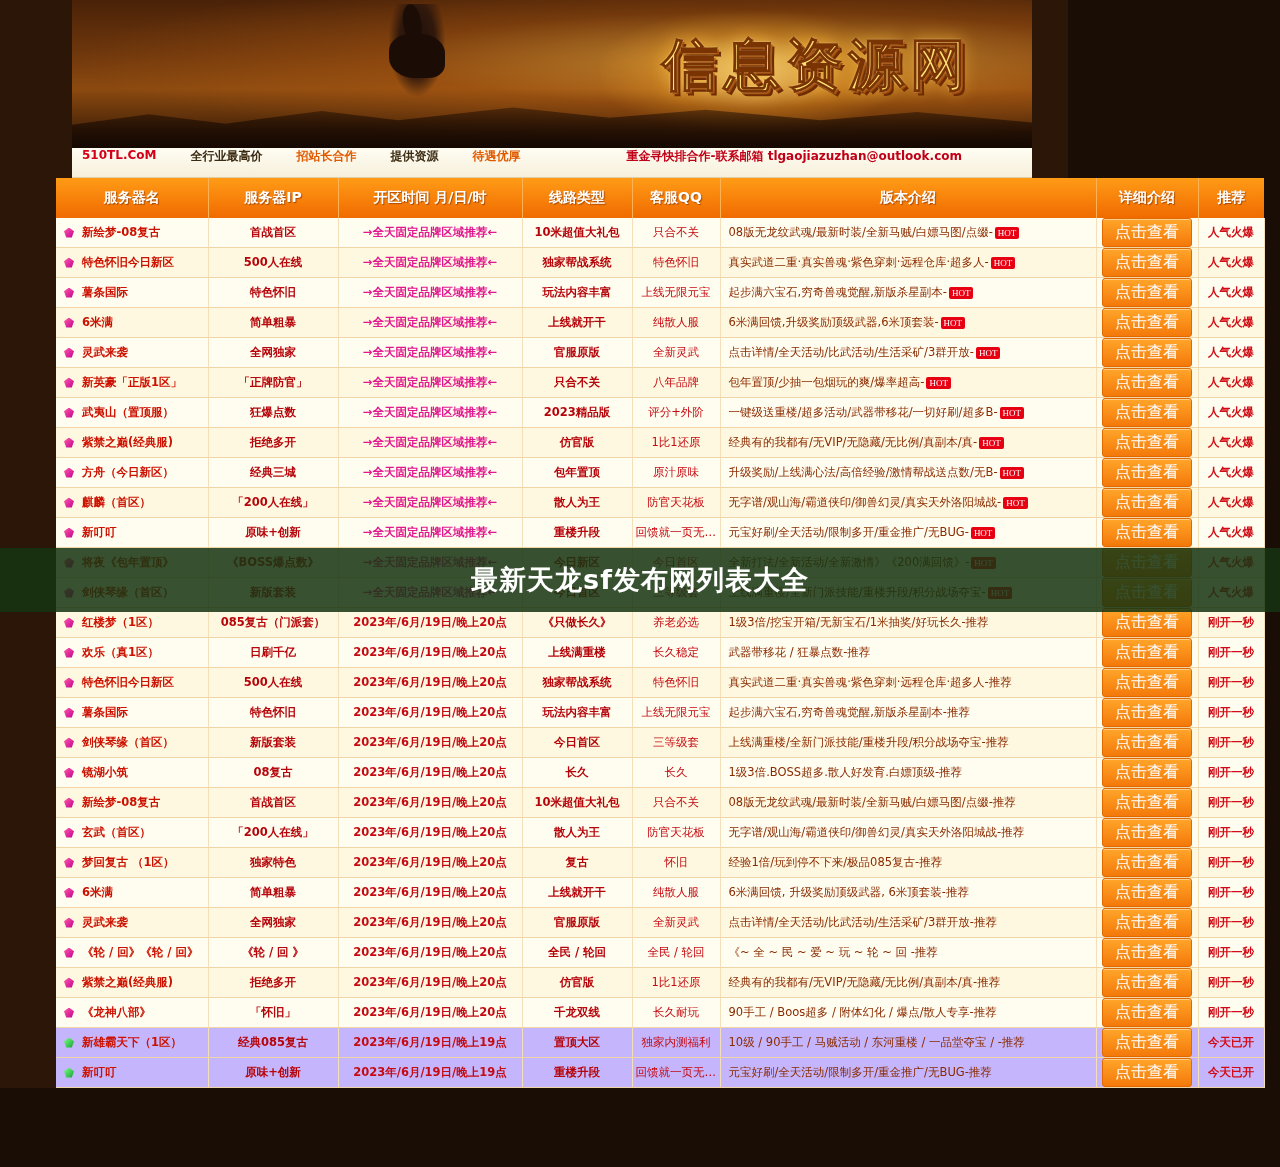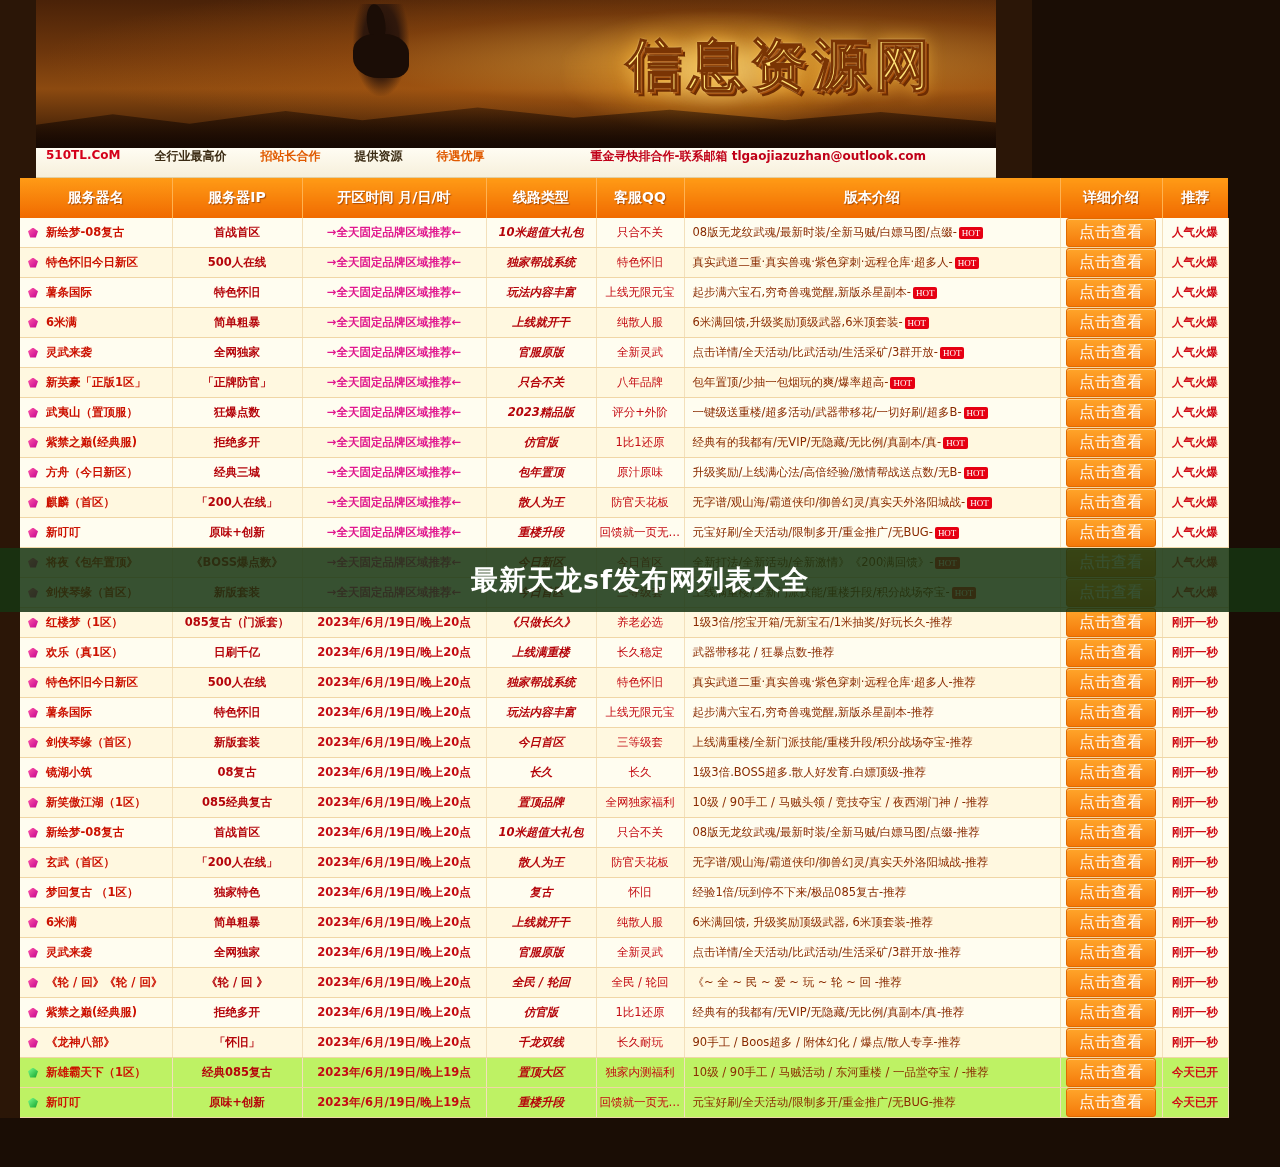--- a/index.html
+++ b/index.html
@@ -6,20 +6,21 @@
   body{
     width:1280px;
     background:#1a0d05;
     font-family:"DejaVu Sans","Liberation Sans",sans-serif;
     font-size:12px;
   }
   .page{
     width:1032px;
     position:relative;
     background:#2b1607;
+    padding-left:36px;
   }
   
   .banner{
     position:relative;
     height:148px;
     margin:0 36px;
     background:
       radial-gradient(ellipse at 72% 40%, rgba(255,200,80,.55) 0%, rgba(210,110,20,.25) 38%, rgba(60,20,5,0) 70%),
       linear-gradient(180deg,#4a2208 0%,#6d360c 35%,#8c4a10 60%,#2e1505 100%);
       overflow:hidden;
@@ -91,33 +92,33 @@
     border-right:1px solid #f3e0bb;
     text-align:center;
     font-size:11.5px;
     white-space:nowrap;
     overflow:hidden;
     text-overflow:ellipsis;
     padding:0 3px;
   }
   tbody tr:nth-child(odd){background:#fffdf0;}
   tbody tr:nth-child(even){background:#fff8e0;}
-  tbody tr.hl{background:#bef264;}
+  tbody tr.hl{background:#c4b5fd;}
   .c-name{color:#cc1100;font-weight:bold;text-align:left;padding-left:26px;position:relative;}
   .gem{
     position:absolute;left:8px;top:50%;margin-top:-5px;
     width:10px;height:10px;
     background:linear-gradient(135deg,#ff5aa8,#c2008f);
     clip-path:polygon(50% 0,100% 38%,78% 100%,22% 100%,0 38%);
   }
   .gem.g{background:linear-gradient(135deg,#7dff8a,#11a02c);}
   .c-ip{color:#b5050b;font-weight:bold;}
   .c-time{color:#c40a12;font-weight:bold;}
   .c-time.pink{color:#e0178e;}
-  .c-line{color:#b5050b;font-weight:bold;font-style:italic;}
+  .c-line{color:#b5050b;font-weight:bold;}
   .c-qq{color:#c40a12;}
   .c-ver{color:#8a2b00;text-align:left;padding-left:8px;}
   .hot{
     color:#fff;background:#e60012;border-radius:2px;
     font-size:9px;padding:0 3px;margin-left:2px;
     display:inline-block;line-height:12px;vertical-align:middle;font-family:Liberation Serif, serif;
   }
   .btn{
     display:inline-block;
     background:linear-gradient(180deg,#ffa52a,#f4790a);
@@ -374,30 +375,20 @@
             <td class="c-name"><span class="gem"></span>镜湖小筑</td>
             <td class="c-ip">08复古</td>
             <td class="c-time">2023年/6月/19日/晚上20点</td>
             <td class="c-line">长久</td>
             <td class="c-qq">长久</td>
             <td class="c-ver">1级3倍.BOSS超多.散人好发育.白嫖顶级-推荐</td>
             <td><span class="btn">点击查看</span></td>
             <td class="rec">刚开一秒</td>
           </tr>
           <tr>
-            <td class="c-name"><span class="gem"></span>新笑傲江湖（1区）</td>
-            <td class="c-ip">085经典复古</td>
-            <td class="c-time">2023年/6月/19日/晚上20点</td>
-            <td class="c-line">置顶品牌</td>
-            <td class="c-qq">全网独家福利</td>
-            <td class="c-ver">10级 / 90手工 / 马贼头领 / 竞技夺宝 / 夜西湖门神 / -推荐</td>
-            <td><span class="btn">点击查看</span></td>
-            <td class="rec">刚开一秒</td>
-          </tr>
-          <tr>
             <td class="c-name"><span class="gem"></span>新绘梦-08复古</td>
             <td class="c-ip">首战首区</td>
             <td class="c-time">2023年/6月/19日/晚上20点</td>
             <td class="c-line">10米超值大礼包</td>
             <td class="c-qq">只合不关</td>
             <td class="c-ver">08版无龙纹武魂/最新时装/全新马贼/白嫖马图/点缀-推荐</td>
             <td><span class="btn">点击查看</span></td>
             <td class="rec">刚开一秒</td>
           </tr>
           <tr>

